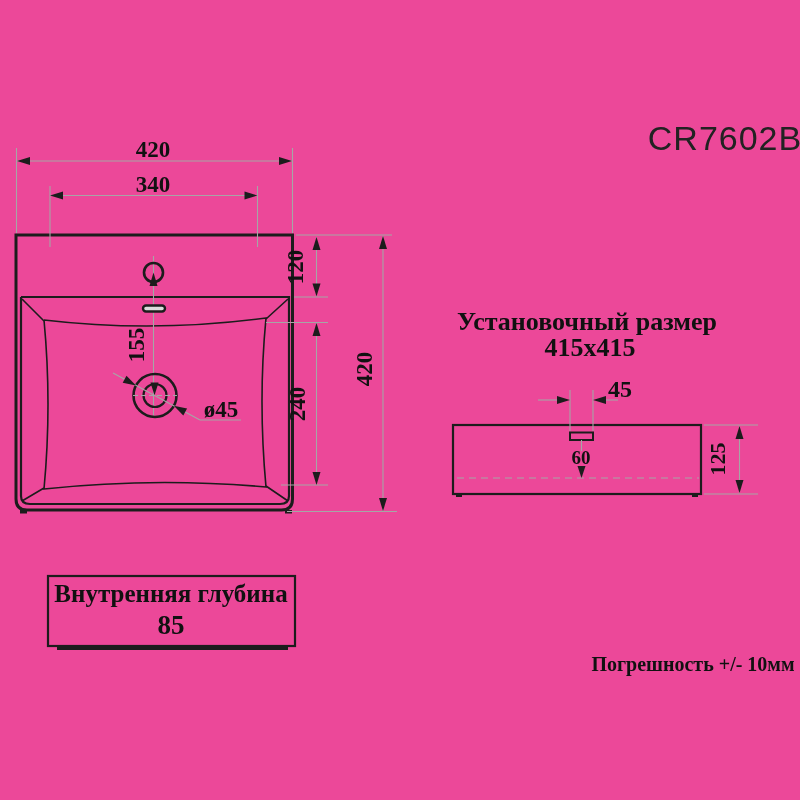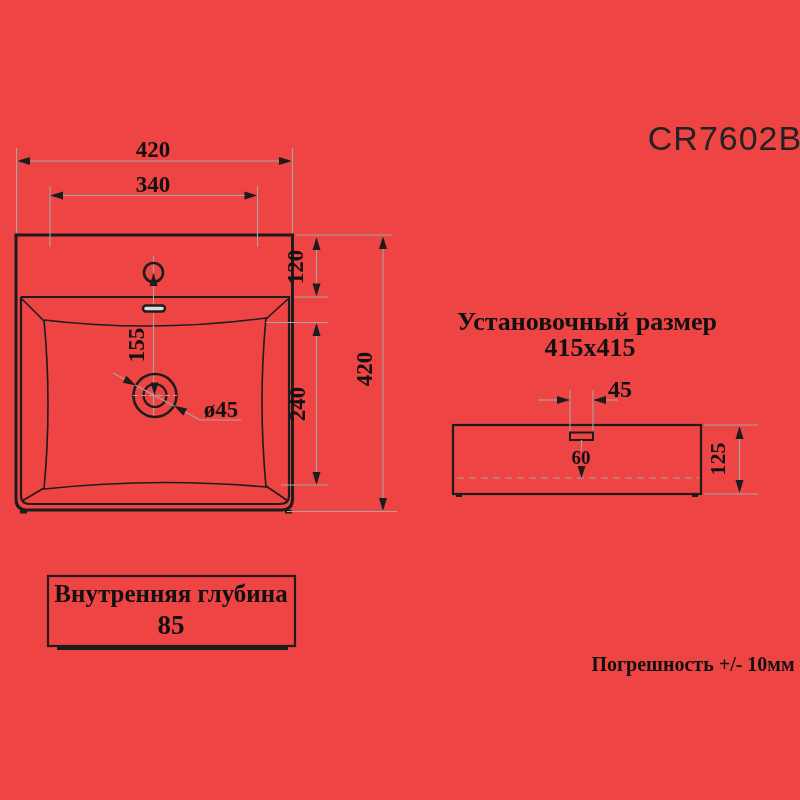--- a/index.html
+++ b/index.html
@@ -1,16 +1,16 @@
 <!DOCTYPE html>
 <html><head>
 <meta charset="utf-8">
 <style>
   html,body{margin:0;padding:0;background:#ffffff;}
-  .page{position:relative;width:800px;height:800px;background:#ef4444;overflow:hidden;}
+  .page{position:relative;width:800px;height:800px;background:#ec4899;overflow:hidden;}
   svg{display:block;}
   .dimtxt{font-family:"Liberation Serif","DejaVu Serif",serif;font-weight:bold;fill:#111;}
   .rustxt{font-family:"Liberation Serif","DejaVu Serif",serif;font-weight:bold;fill:#111;}
   .santxt{font-family:"Liberation Sans","DejaVu Sans",sans-serif;fill:#222;}
   .outline{stroke:#1c1c1c;fill:none;}
   .thin{stroke:#a6a6a6;stroke-width:1.1;fill:none;}
   .arr{fill:#1c1c1c;stroke:none;}
 </style>
 </head>
 <body>

